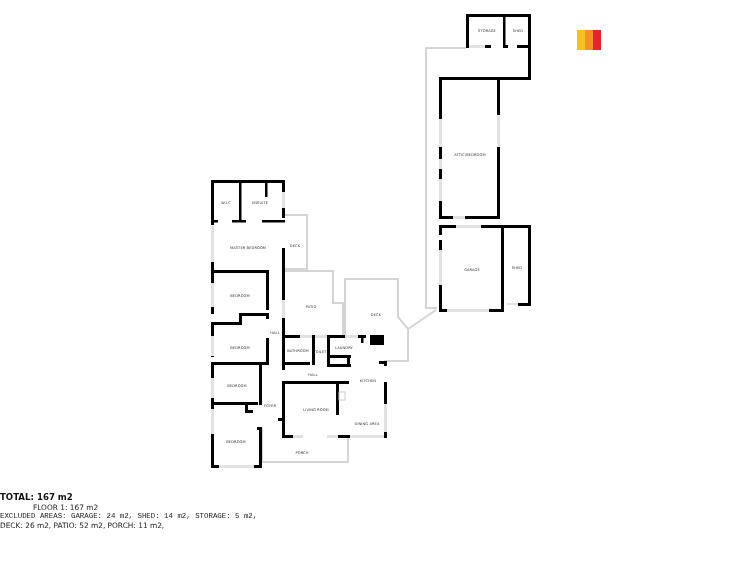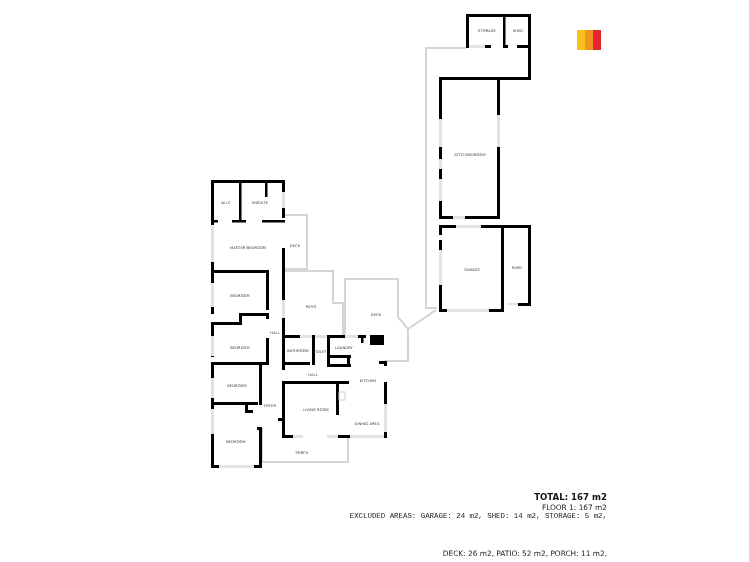--- a/index.html
+++ b/index.html
@@ -4,21 +4,21 @@
   <style>
     html, body { margin: 0; padding: 0; background: #ffffff; }
     body { width: 749px; height: 562px; position: relative; overflow: hidden; font-family: "DejaVu Sans", sans-serif; }
     #plan { position: absolute; left: 0; top: 0; width: 749px; height: 562px; }
     .wall { fill: #000000; }
     .thin { stroke: #d4d4d4; stroke-width: 2; fill: none; }
     .win { fill: #e2e2e2; }
     .room-label { position: absolute; font-size: 3.6px; letter-spacing: 0.1px; color: #333333; white-space: nowrap; transform: translate(-50%, -50%); text-transform: uppercase; }
     .logo { position: absolute; left: 577px; top: 30px; width: 24px; height: 20px; display: flex; }
     .logo span { flex: 1; display: block; }
-    .summary-line { position: absolute; left: 12px; width: 595px; text-align: right; font-size: 7.4px; color: #222222; }
+    .summary-line { position: absolute; left: 0; width: 595px; text-align: left; font-size: 7.4px; color: #222222; }
   </style>
 </head>
 <body>
 
 <svg id="plan" viewBox="0 0 749 562" xmlns="http://www.w3.org/2000/svg">
 
   <g>
 
     <polyline class="thin" points="284,215 307,215 307,269 284,269"></polyline>
 
@@ -200,15 +200,15 @@
 <div class="room-label" style="left:367px; top:424px;">DINING AREA</div>
 <div class="room-label" style="left:236px; top:442px;">BEDROOM</div>
 <div class="room-label" style="left:302px; top:453px;">PORCH</div>
 <div class="room-label" style="left:487px; top:31px;">STORAGE</div>
 <div class="room-label" style="left:518px; top:31px;">SHED</div>
 <div class="room-label" style="left:470px; top:155px;">ATTIC/BEDROOM</div>
 <div class="room-label" style="left:472px; top:270px;">GARAGE</div>
 <div class="room-label" style="left:517px; top:268px;">SHED</div>
 
 <div class="summary-line" style="top:492px; font-weight:bold; font-size:8.6px; color:#111;">TOTAL: 167 m2</div>
-<div class="summary-line" style="top:503px;">FLOOR 1: 167 m2</div>
+<div class="summary-line" style="top:503px;padding-left:33px;">FLOOR 1: 167 m2</div>
 <div class="summary-line" style="top:512px;font-family:Liberation Mono, monospace;">EXCLUDED AREAS: GARAGE: 24 m2, SHED: 14 m2, STORAGE: 5 m2,</div>
-<div class="summary-line" style="top:521px;margin-top:28px;">DECK: 26 m2, PATIO: 52 m2, PORCH: 11 m2,</div>
+<div class="summary-line" style="top:521px;">DECK: 26 m2, PATIO: 52 m2, PORCH: 11 m2,</div>
 
 </body></html>

